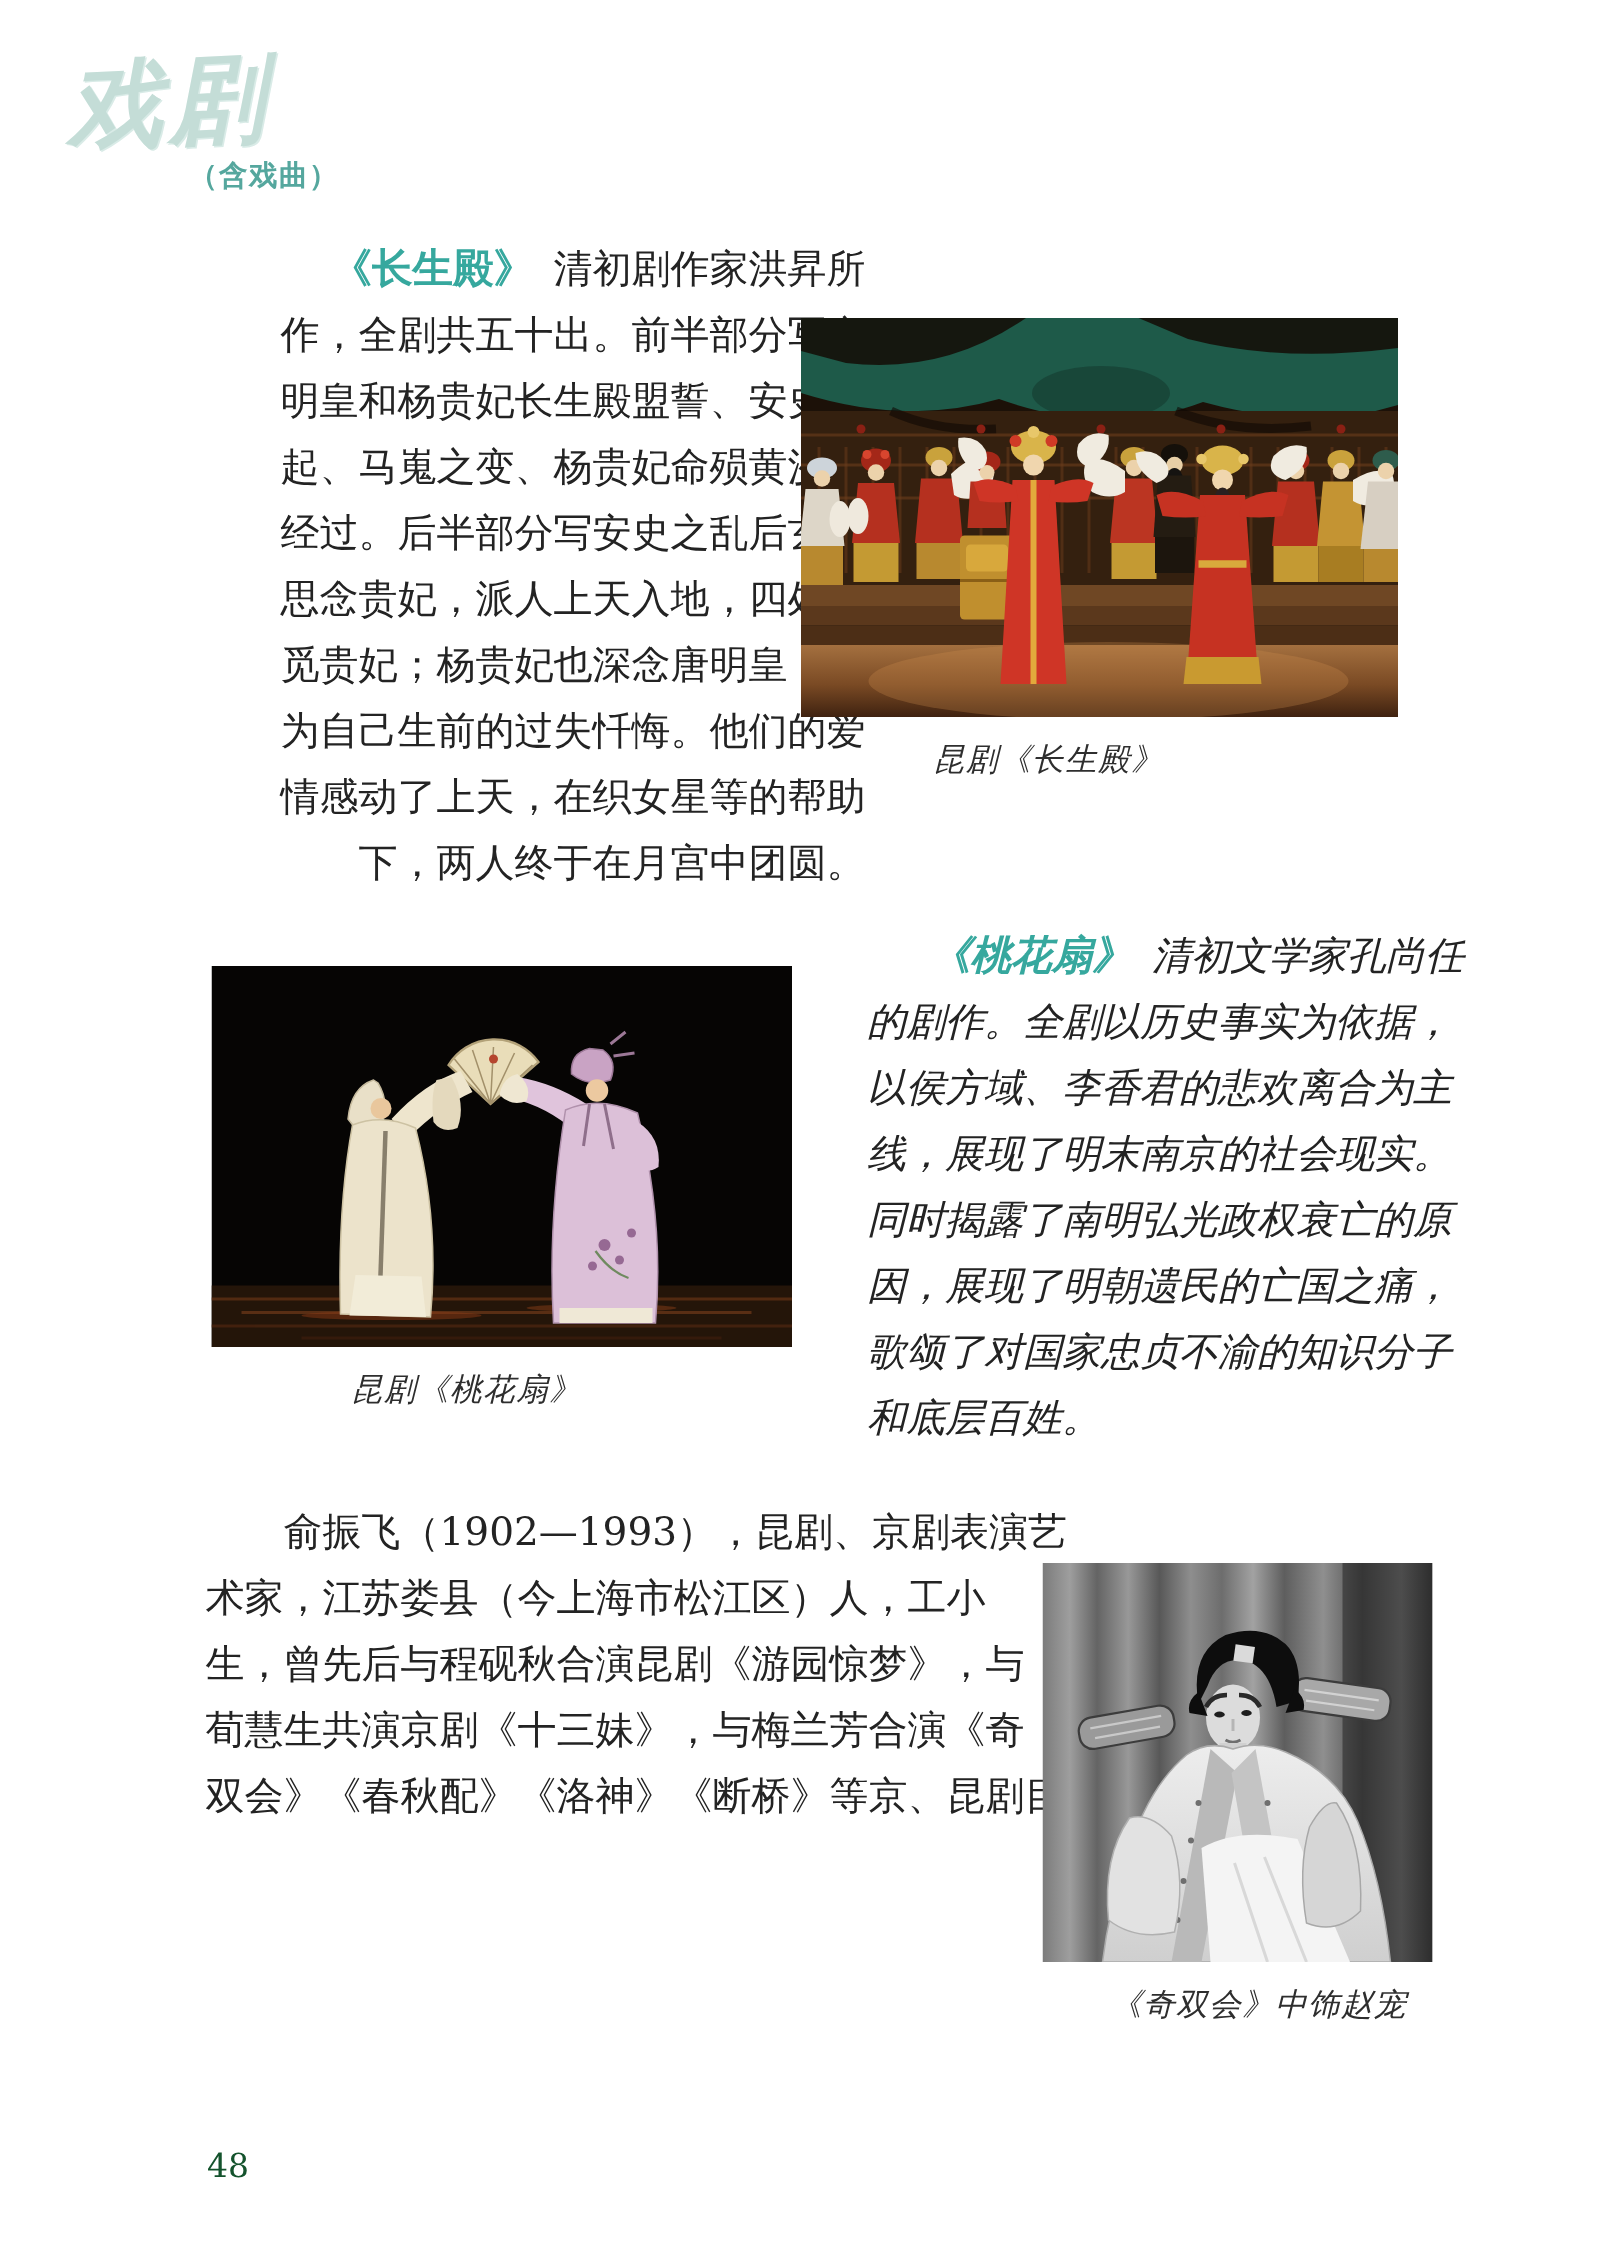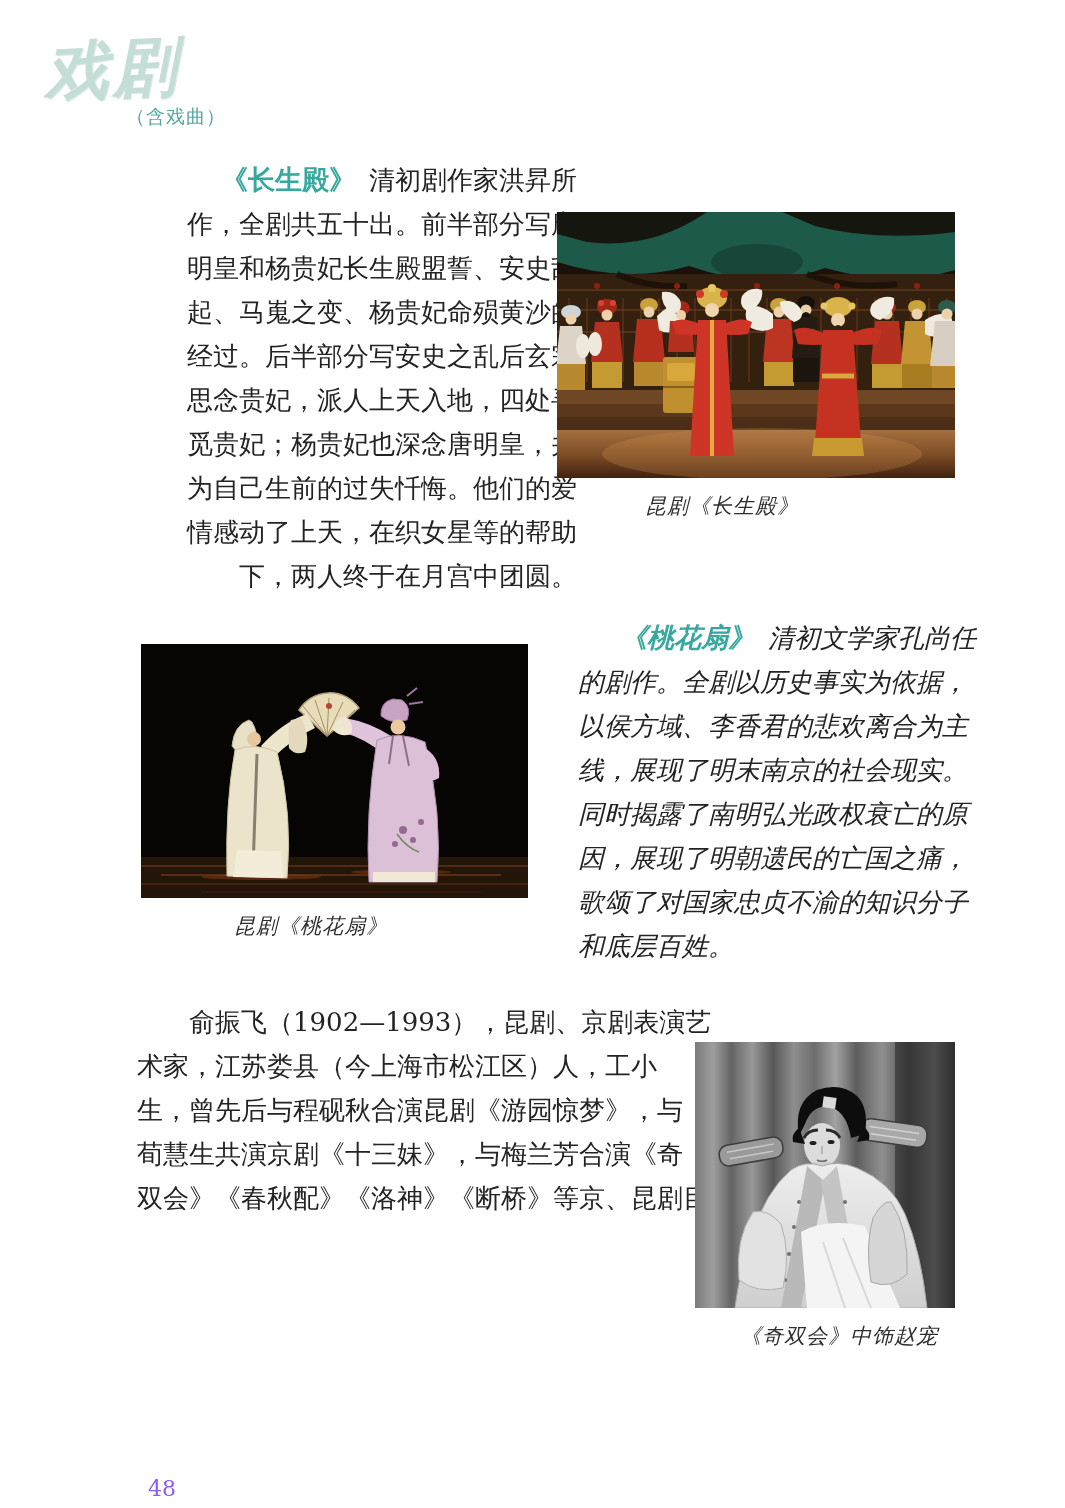--- a/index.html
+++ b/index.html
@@ -19,20 +19,21 @@
     font-size:64px;line-height:64px;letter-spacing:4px;
     color:var(--logo-teal-light,#c4ddd7);
     transform:rotate(-3deg);
     text-shadow:1px 1px 0 #d9ebe7;
   }
   .logo-sub{
     position:absolute;left:82px;top:70px;
     font-family:"DejaVu Sans","Liberation Sans",sans-serif;
     font-size:19px;letter-spacing:1px;
     color:var(--logo-teal,#55a79e);
+    font-weight:bold;
   }
   
   .para{
     margin:0;
     font-size:26px;line-height:44px;
     color:#232323;
   }
   .body-text{white-space:pre-line;}
   .sec-title{
     font-family:"DejaVu Sans","Liberation Sans",sans-serif;
@@ -41,37 +42,37 @@
     margin-right:13px;
   }
   .sec1{position:absolute;left:137px;top:158px;width:440px;}
   .sec1 .para{text-indent:42px;text-align:right;}
   .sec2{position:absolute;left:578px;top:616px;width:440px;}
   .sec2 .para{text-indent:42px;font-style:italic;}
   .sec3{position:absolute;left:137px;top:1000px;width:600px;}
   .sec3 .para{text-indent:52px;}
   
   .photo-fig{position:absolute;margin:0;}
-  .fig1{left:557px;top:212px;width:330px;}
+  .fig1{left:534px;top:212px;width:330px;}
   .fig2{left:141px;top:644px;width:340px;}
   .fig3{left:695px;top:1042px;width:288px;}
   .photo-fig svg{display:block;}
   .caption{
     margin-top:15px;
     width:100%;
     text-align:center;
     font-style:italic;
     font-size:21px;line-height:26px;
     color:#2e2e2e;
     letter-spacing:1px;
   }
   
   .page-number{
-    position:absolute;left:138px;top:1476px;
-    font-size:22px;color:#8b5cf6;margin-left:10px;
+    position:absolute;left:138px;top:1432px;
+    font-size:22px;color:#14532d;
   }
 </style>
 </head>
 <body>
 
 <div class="page">
 
   <div class="logo">
     <div class="logo-main">戏剧</div>
     <div class="logo-sub">（含戏曲）</div>

